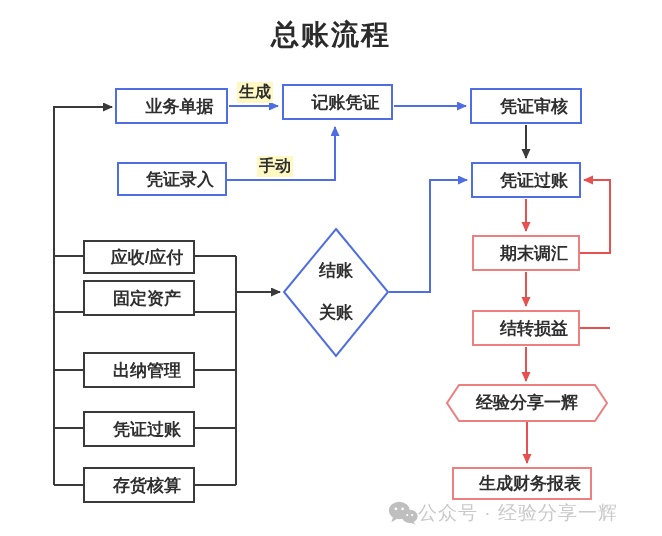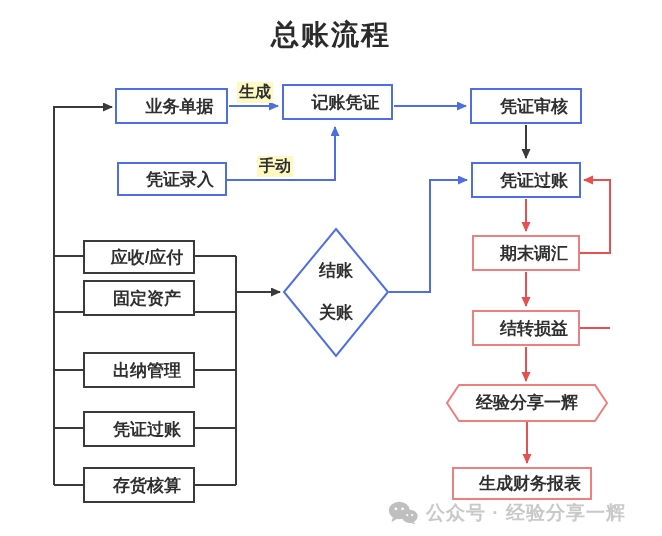--- a/index.html
+++ b/index.html
@@ -26,22 +26,22 @@
   .node.red{border-color:var(--red-box,#ee7f7f);font-family:Liberation Mono, monospace;}
   .shape-label{
     position:absolute;display:flex;flex-direction:column;align-items:center;justify-content:center;
     font-weight:700;font-size:17px;line-height:1.3;white-space:nowrap;gap:20px;
   }
   .edge-label{
     position:absolute;font-weight:700;font-size:16px;color:var(--text,#2f2f2f);
     background:#fef9c3;padding:0 2px;white-space:nowrap;
   }
   .watermark{
-    position:absolute;left:388px;top:500px;display:flex;align-items:center;gap:8px;
-    color:var(--watermark,#c9c9c9);font-size:19px;font-weight:700;letter-spacing:1px;white-space:nowrap;text-align:right;
+    position:absolute;left:388px;top:500px;display:flex;align-items:center;
+    color:var(--watermark,#c9c9c9);font-size:19px;font-weight:400;letter-spacing:1px;white-space:nowrap;text-align:right;
   }
 </style>
 </head>
 <body>
 
 <div class="stage">
 
   <div class="title">总账流程</div>
 
   <svg class="edges" width="662" height="536" viewBox="0 0 662 536">

